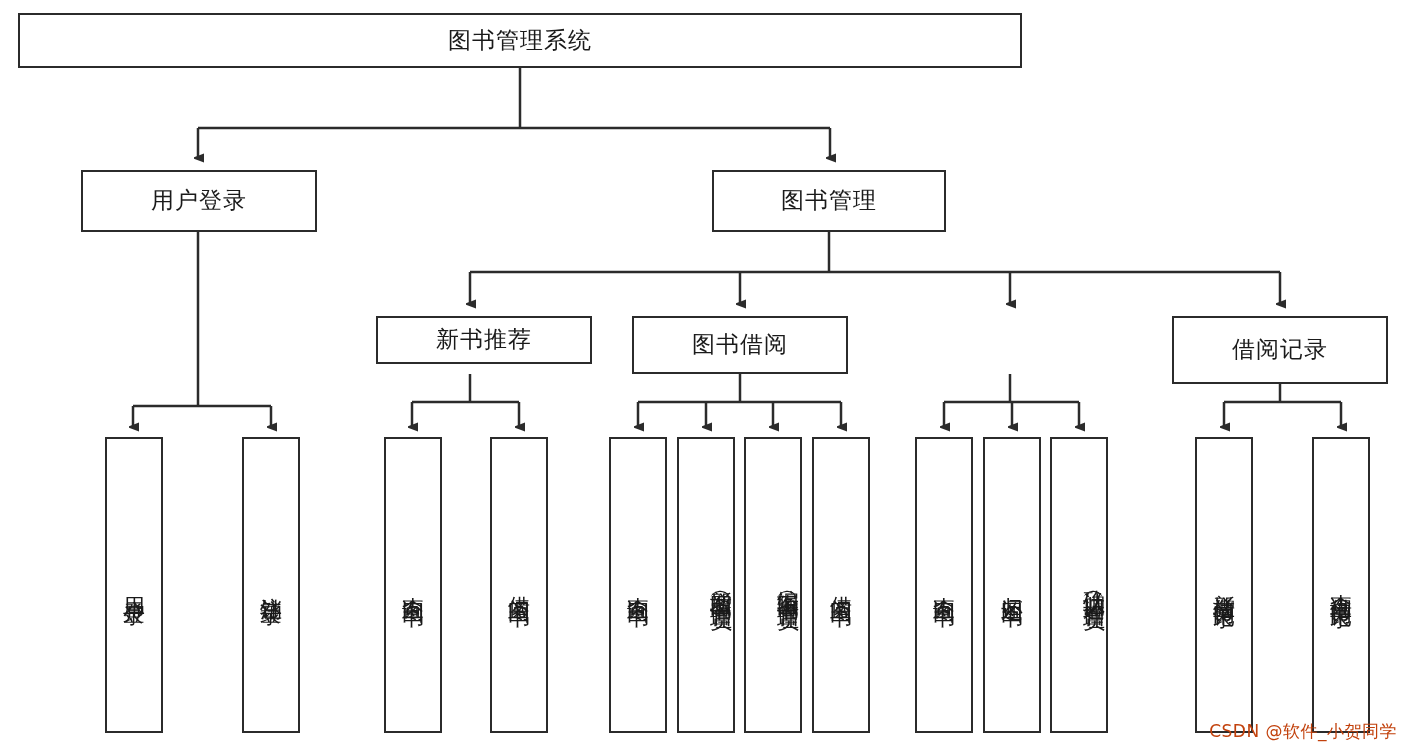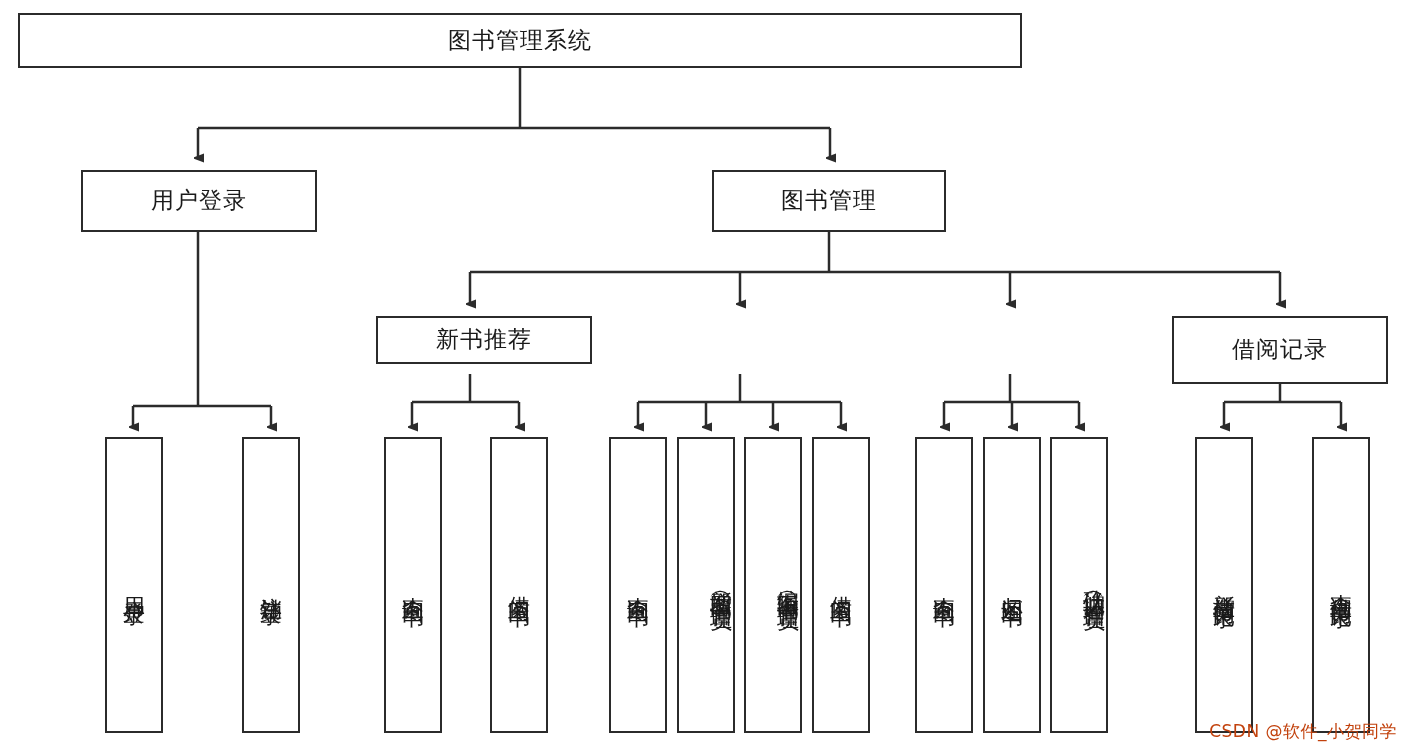--- a/index.html
+++ b/index.html
@@ -132,20 +132,23 @@
   <div class="node node-h" style="left:81px; top:170px; width:236px; height:62px;">
     <span>用户登录</span>
   </div>
   <div class="node node-h" style="left:712px; top:170px; width:234px; height:62px;">
     <span>图书管理</span>
   </div>
 
   <div class="node node-h" style="left:376px; top:316px; width:216px; height:48px;">
     <span>新书推荐</span>
   </div>
+  <div class="node node-h" style="left:632px; top:316px; width:216px; height:58px;">
+    <span>图书借阅</span>
+  </div>
   <div class="node node-h" style="left:1172px; top:316px; width:216px; height:68px;">
     <span>借阅记录</span>
   </div>
 
   <div class="node node-v" style="left:105px; top:437px; width:58px; height:296px;">
     <span>用户登录</span>
   </div>
   <div class="node node-v" style="left:242px; top:437px; width:58px; height:296px;">
     <span>注销登录</span>
   </div>

